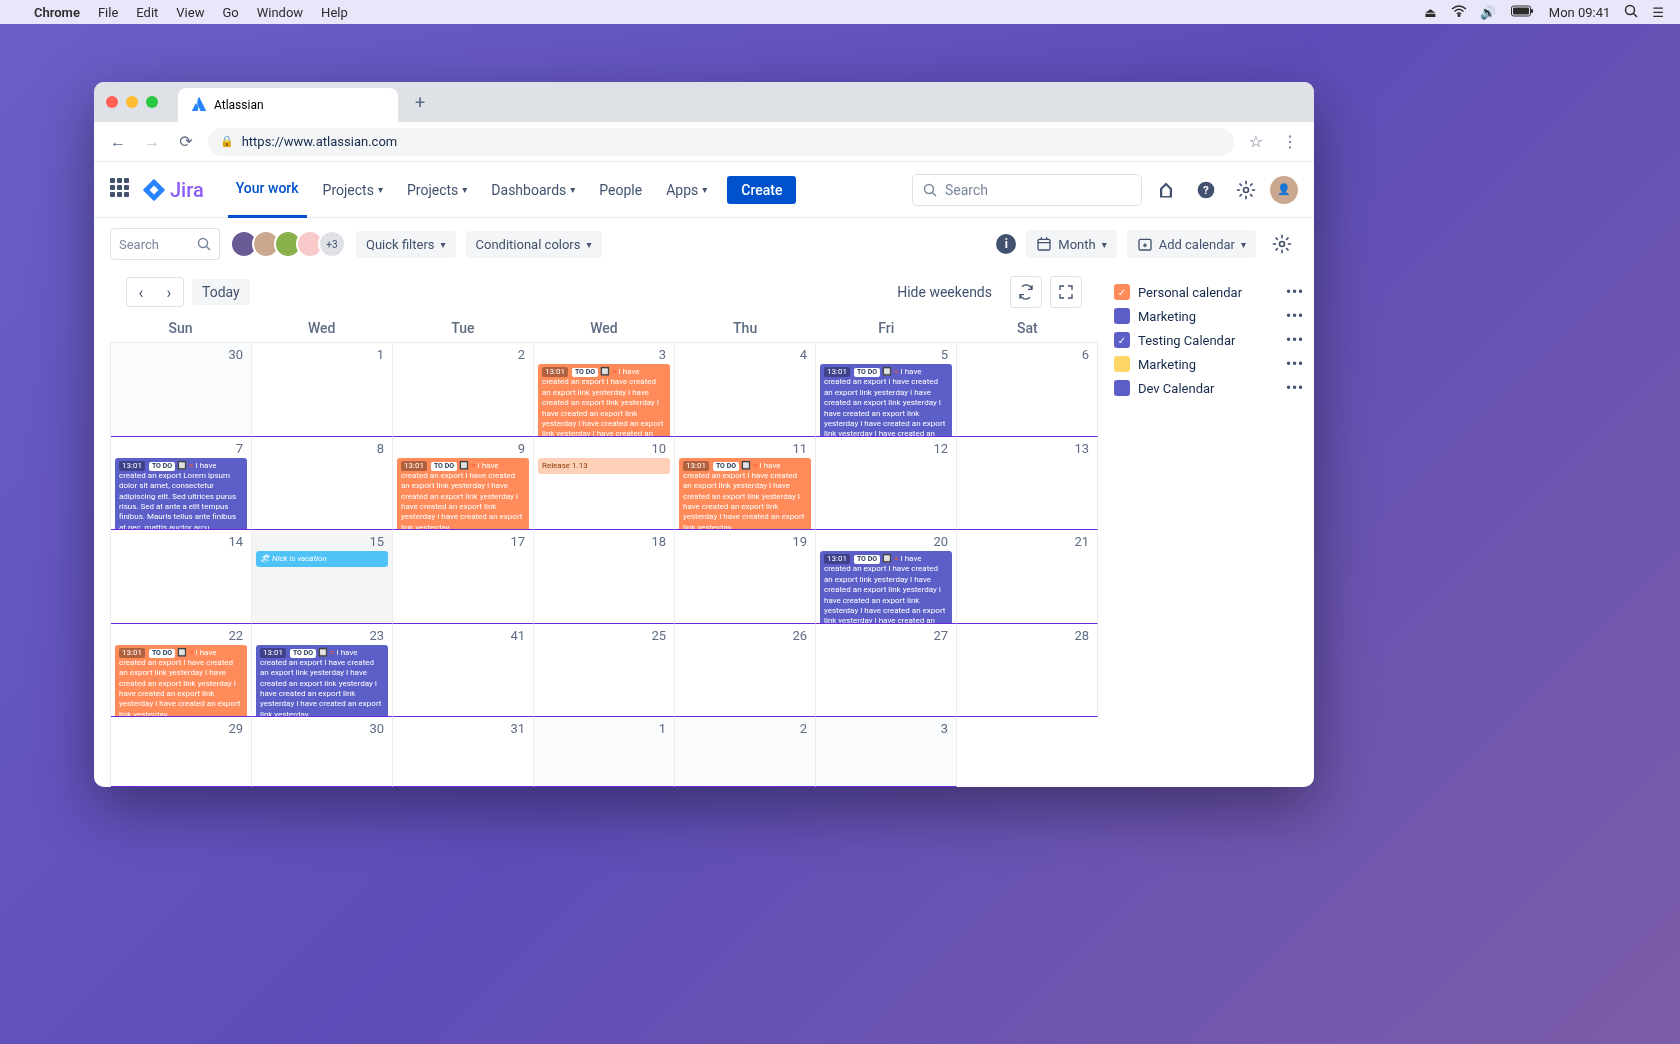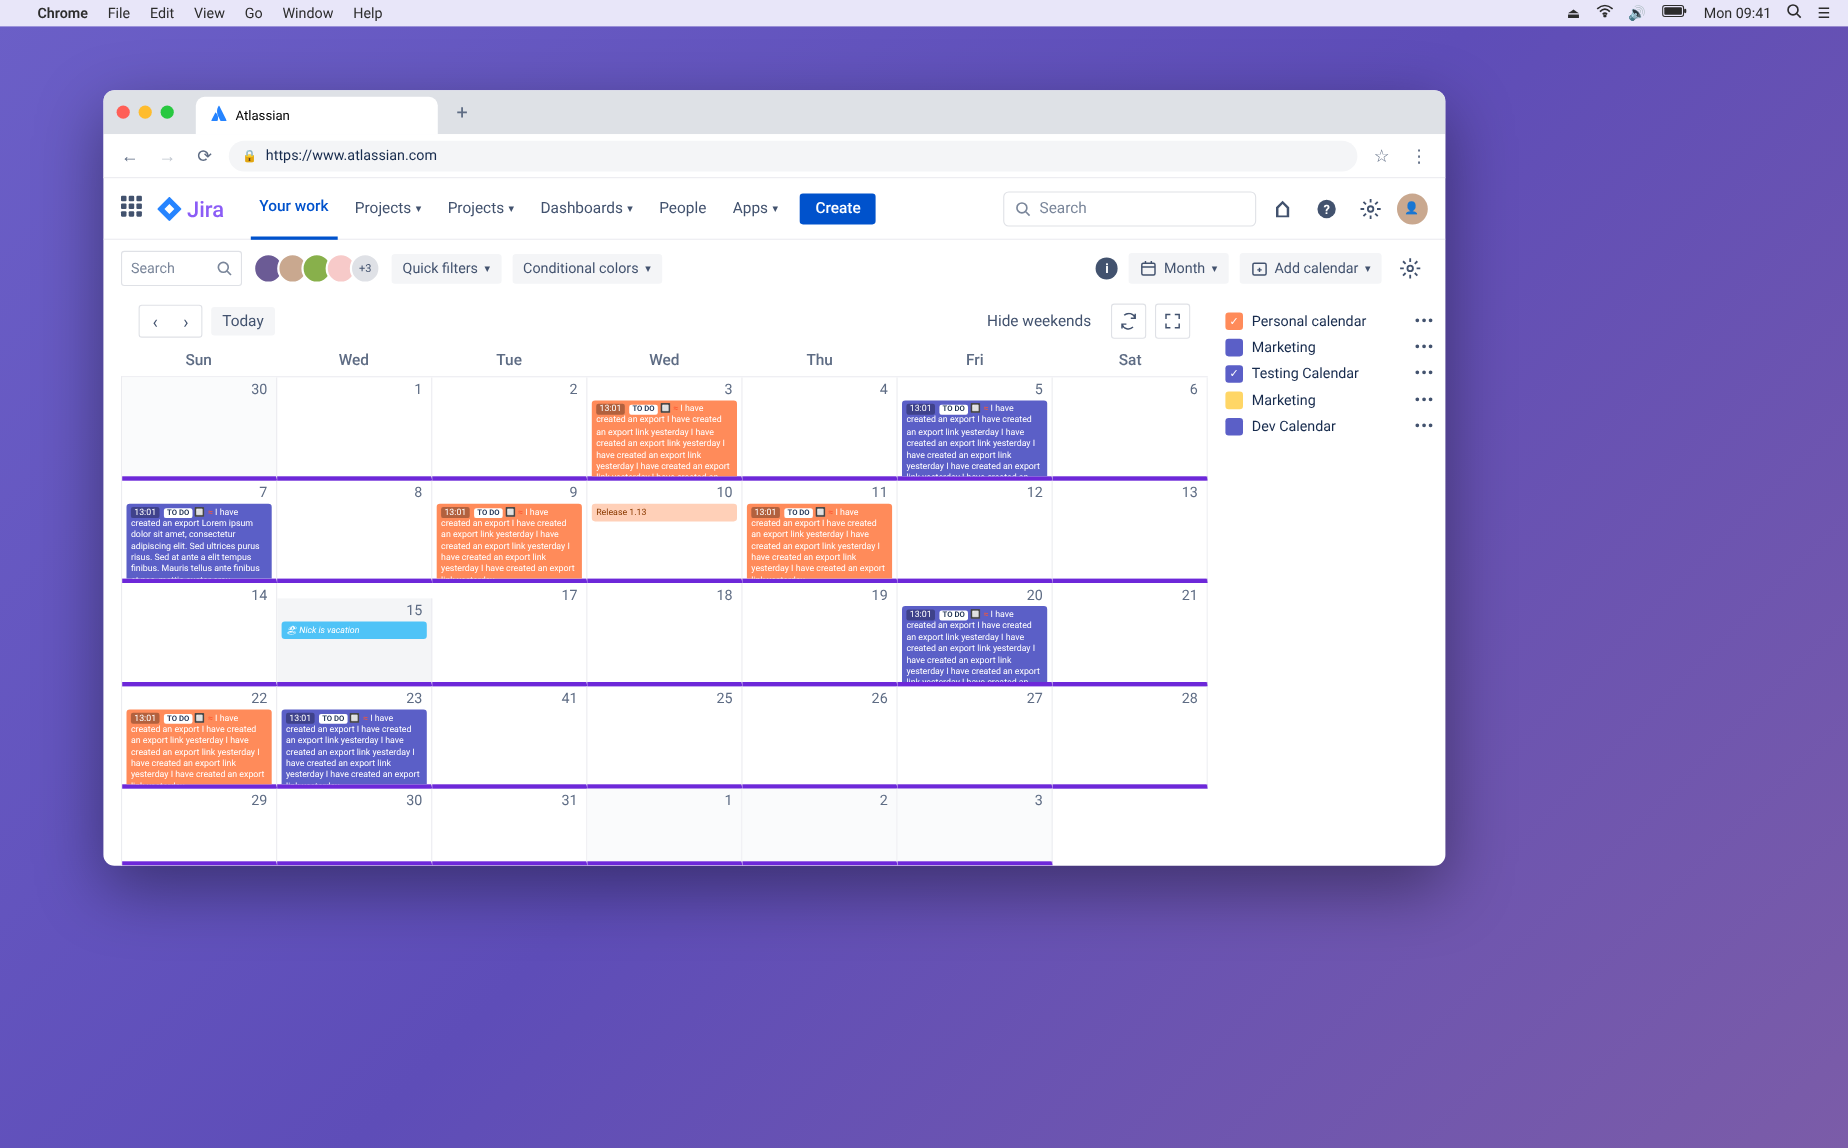--- a/index.html
+++ b/index.html
@@ -68,23 +68,23 @@
 .calendar-container { flex: 1; display: flex; flex-direction: column; padding: 0 16px; overflow: hidden; }
 .right-panel { width: 200px; padding: 10px 10px 10px 0; }
 .cal-legend-item { display: flex; align-items: center; gap: 8px; padding: 4px 0; font-size: 13px; color: #172b4d; }
 .legend-check { width: 16px; height: 16px; border-radius: 3px; display: flex; align-items: center; justify-content: center; color: #fff; font-size: 10px; }
 .legend-more { margin-left: auto; color: #42526e; cursor: pointer; letter-spacing: 1px; font-size: 14px; font-weight: bold; }
 
 
 .cal-header { display: grid; grid-template-columns: repeat(7, 1fr); }
 .cal-header-cell { text-align: center; font-size: 14px; color: #5e6c84; padding: 6px 0; font-weight: 500; }
 .cal-grid { flex: 1; display: grid; grid-template-columns: repeat(7, 1fr); grid-auto-rows: minmax(70px, auto); border-left: 1px solid #ebecf0; border-top: 1px solid #ebecf0; overflow: hidden; }
-.cal-cell { border-right: 1px solid #ebecf0; border-bottom: 4px solid #6d28d9; padding: 4px; position: relative; overflow: hidden; }
+.cal-cell { border-right: 1px solid #ebecf0; border-bottom: 1px solid #6d28d9; padding: 4px; position: relative; overflow: hidden; }
 .cal-cell.other-month { background: #fafbfc; }
-.cal-cell.highlighted { background: #f4f5f7; margin-top: 14px; }
+.cal-cell.highlighted { background: #f4f5f7; }
 .day-num { font-size: 13px; color: #5e6c84; text-align: right; padding-right: 4px; }
 
 .event { border-radius: 3px; padding: 3px 4px; font-size: 8px; color: #fff; margin-top: 2px; line-height: 1.3; overflow: hidden; }
 .event-time { background: rgba(0,0,0,0.3); padding: 0 3px; border-radius: 2px; font-size: 8px; display: inline-block; }
 .event-badge { background: #fff; color: #172b4d; padding: 0 3px; border-radius: 2px; font-size: 7px; font-weight: 600; display: inline-block; margin-left: 2px; }
 .event-text { display: inline; }
 .event.orange { background: #ff8b5a; }
 .event.blue { background: #5b5fc7; }
 .event.cyan { background: #4fc3f7; font-style: italic; }
 .event.pale { background: #ffd0b8; color: #8b3a00; }

